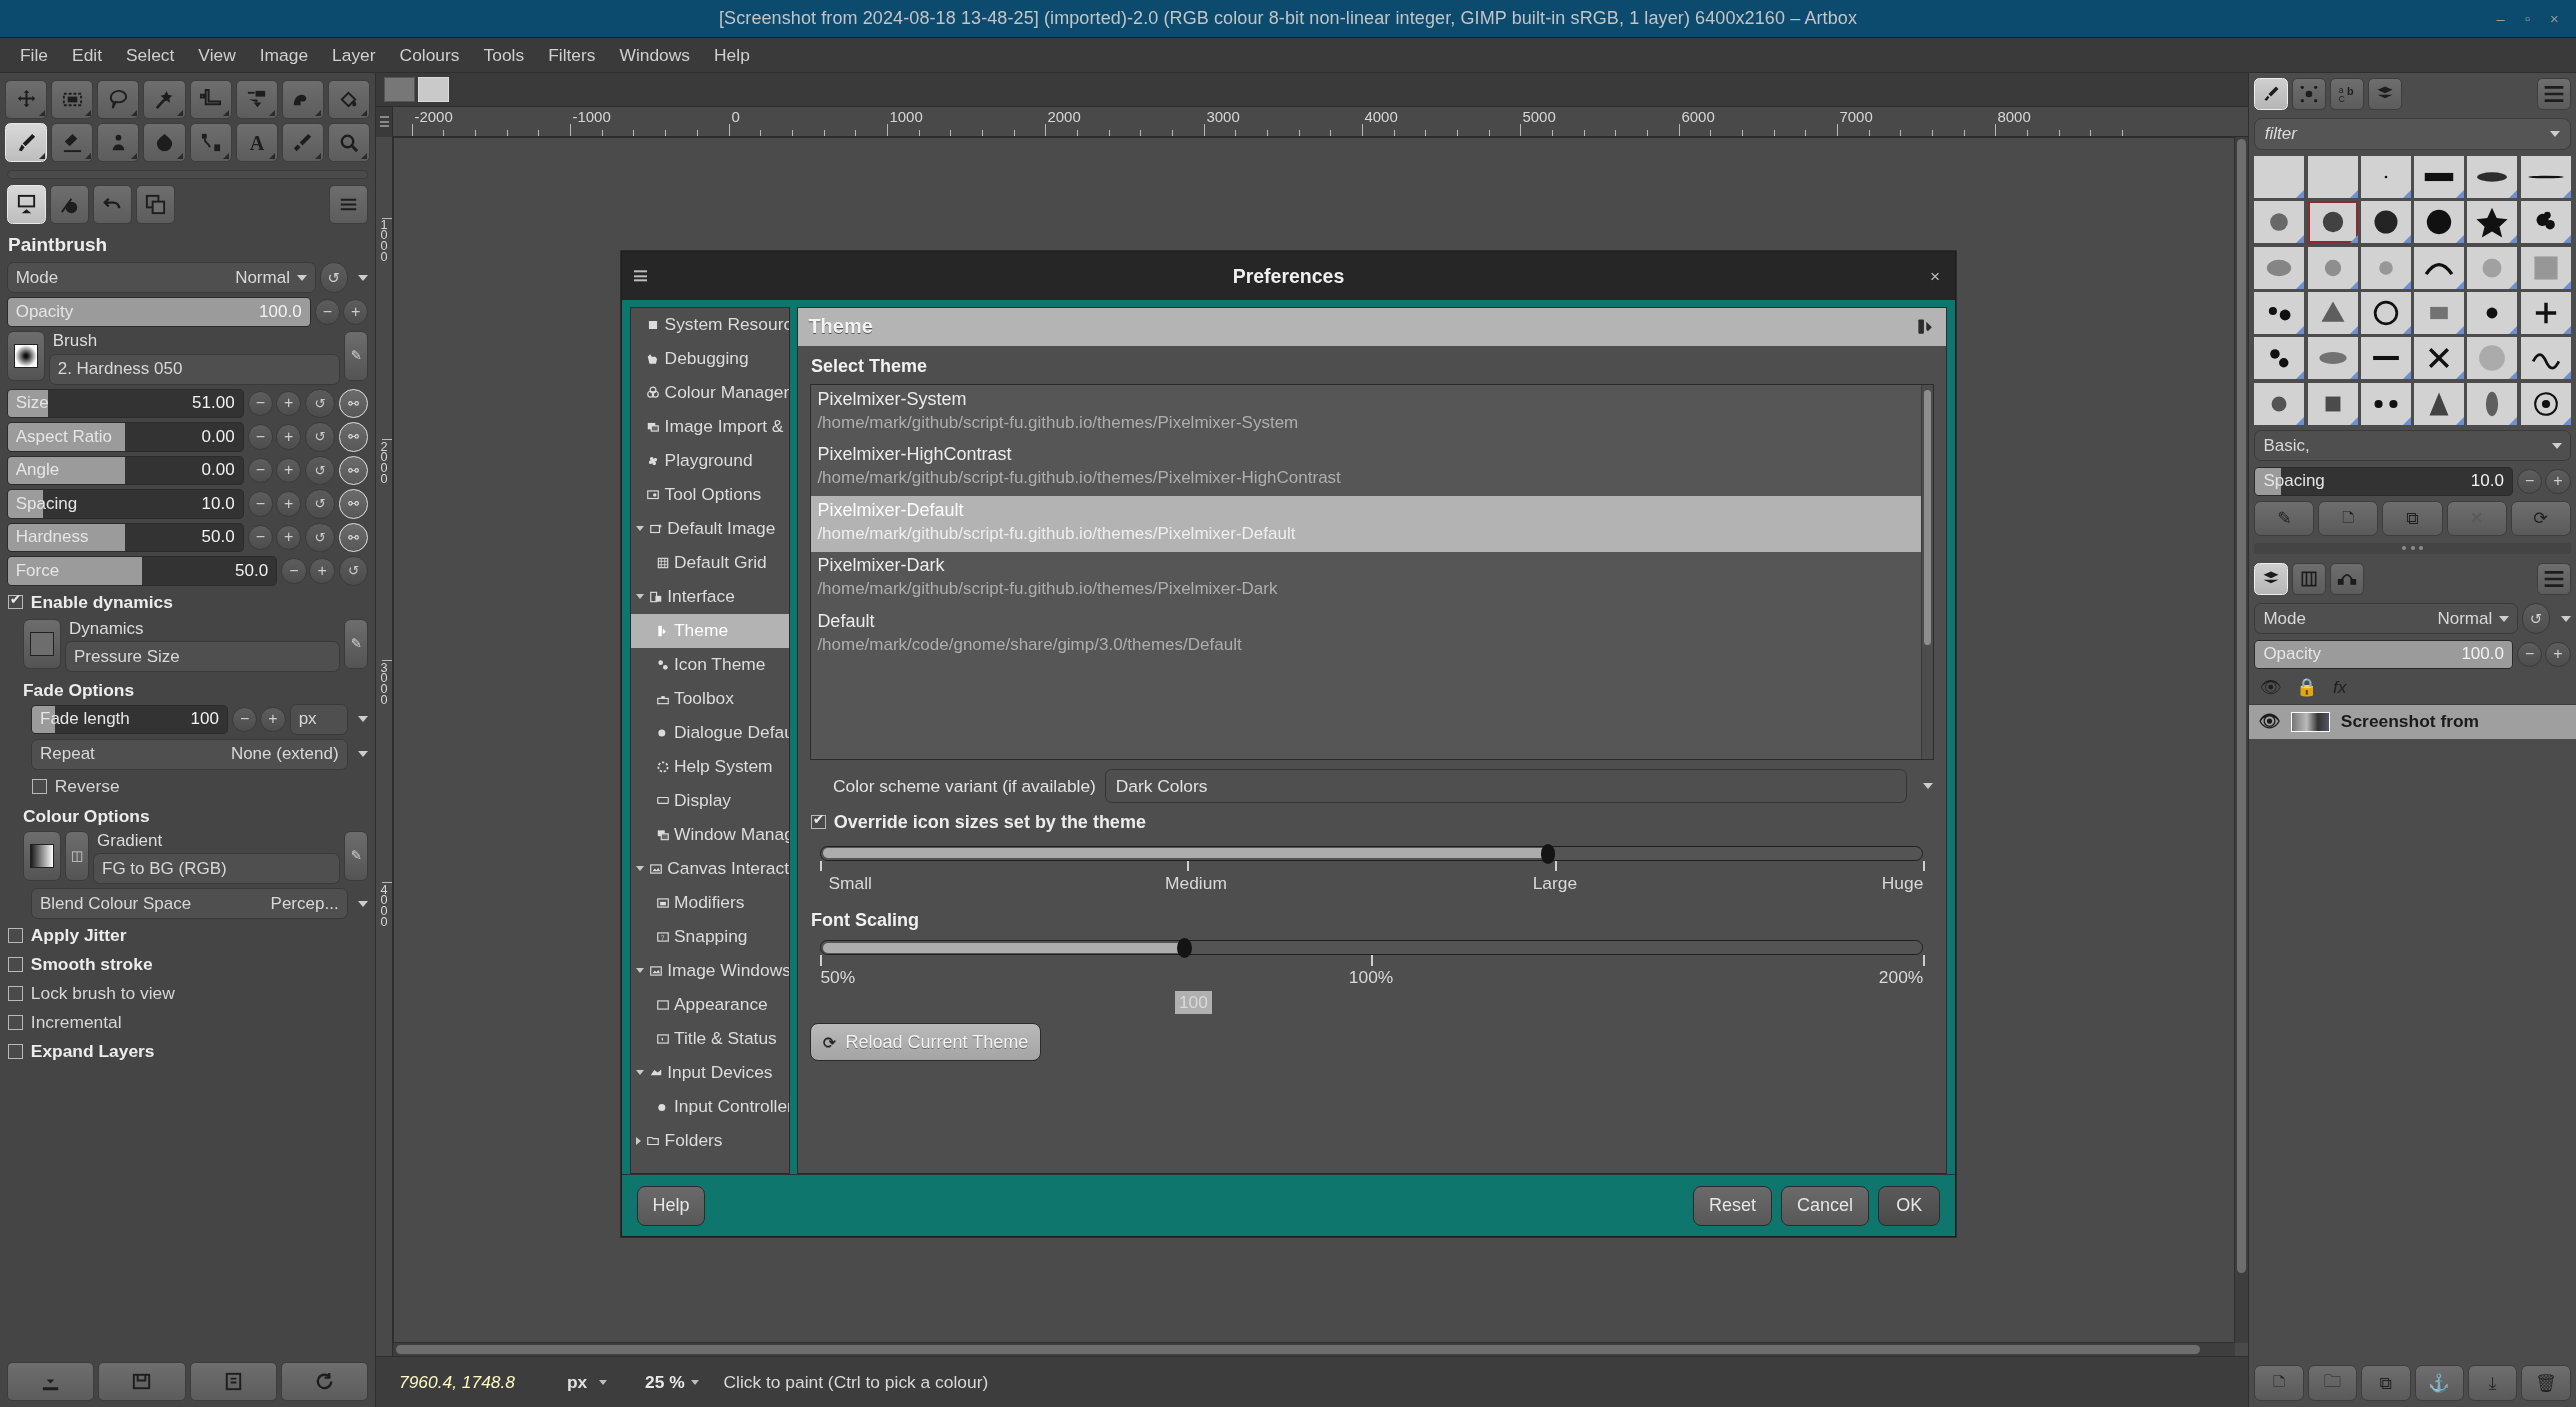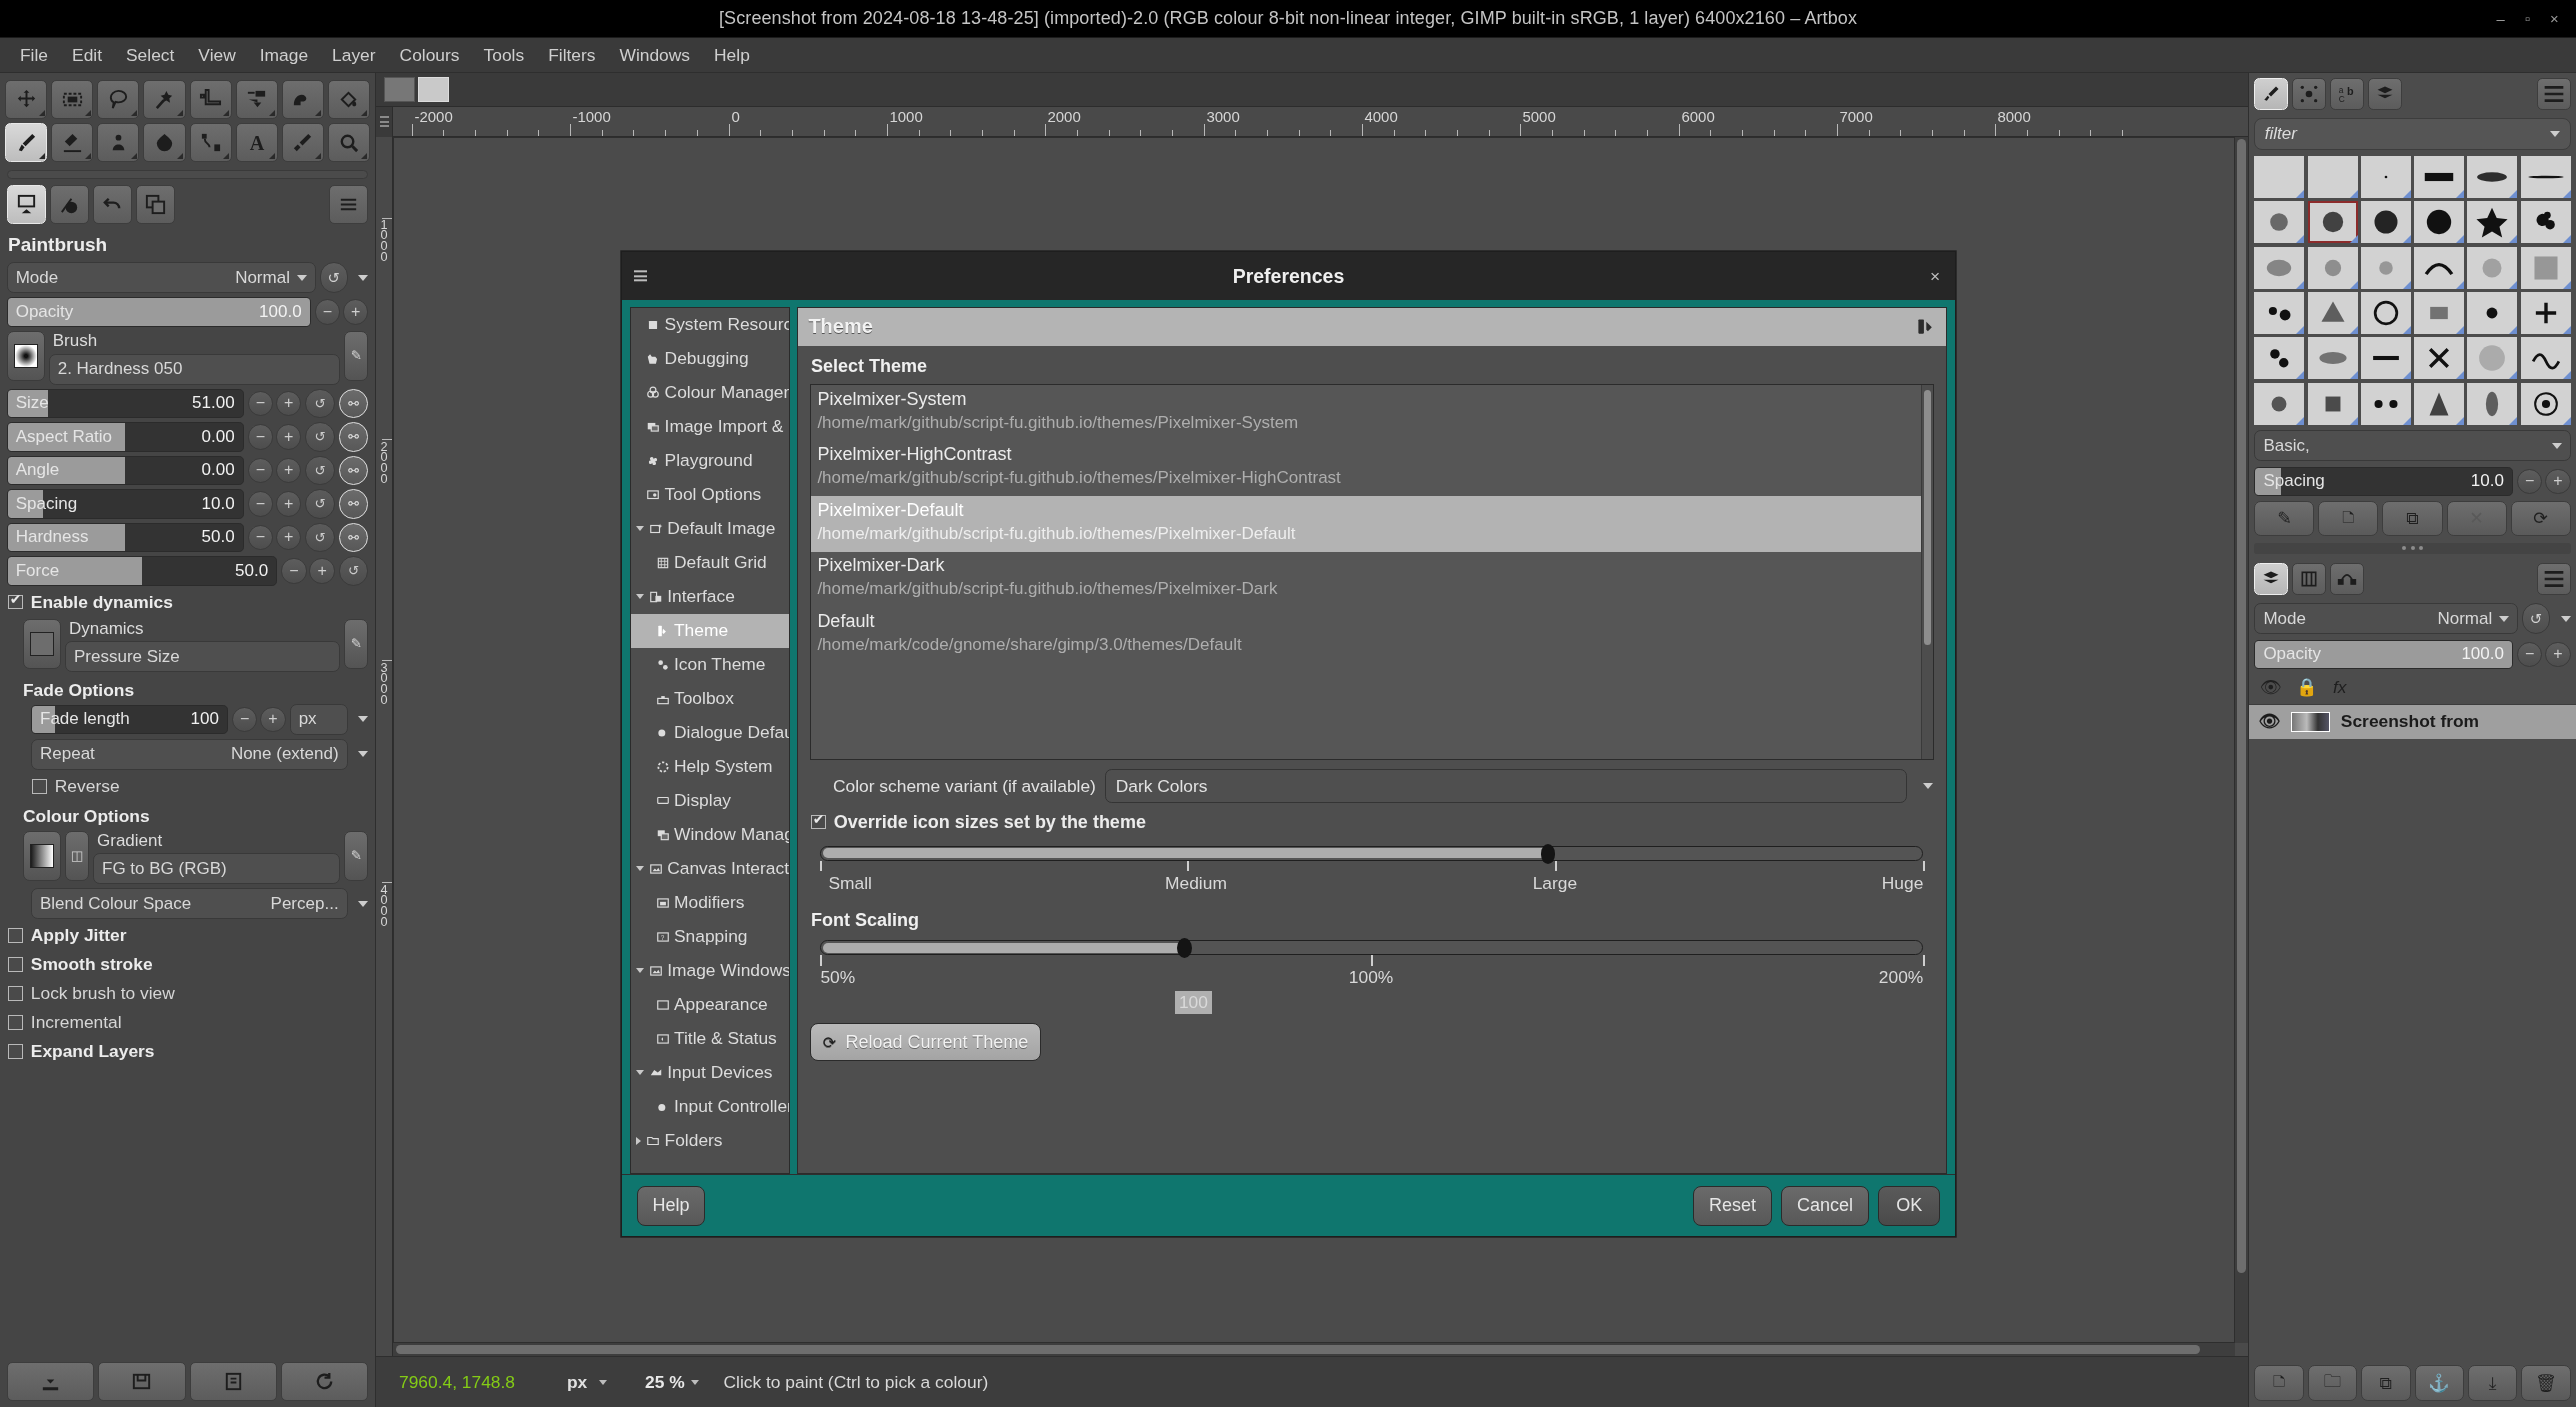--- a/index.html
+++ b/index.html
@@ -7,21 +7,21 @@
   body {
     font-family: "Liberation Sans", sans-serif;
     background:#454545;
     color:#d6d6d6;
     font-size:17.4px;
     -webkit-font-smoothing: antialiased;
   }
   
   #app { position:relative; width:2576px; height:1408px; display:flex; flex-direction:column; }
   .titlebar {
-    height:38px; background:#000000; color:#c4c4c4;
+    height:38px; background:#0c4a6e; color:#c4c4c4;
     display:flex; align-items:center; justify-content:center;
     position:relative; flex:0 0 38px; border-bottom:0.7px solid #1b1b1b;
   }
   .titlebar .ttl { font-size:18px; letter-spacing:0.1px; white-space:nowrap; }
   .titlebar .wbtns { position:absolute; right:17.4px; top:0; height:38px; display:flex; align-items:center; gap:20px; color:#9a9a9a; font-size:14.8px;}
   .titlebar .wbtns span{ cursor:pointer; }
 
   .menubar { height:35px; background:#3a3a3a; display:flex; align-items:center; padding-left:8px; gap:0; flex:0 0 35px; border-bottom:0.7px solid #2e2e2e;}
   .menubar .mi { padding:4px 12px; font-size:17.4px; color:#cfcfcf; cursor:pointer; }
 
@@ -94,21 +94,21 @@
   .vruler{width:17.4px;background:#494949;position:relative;border-right:0.7px solid #2c2c2c;overflow:hidden;}
   .vruler .tk{position:absolute;right:0;height:0.7px;background:#b8b8b8;}
   .vruler .lb{position:absolute;left:0.7px;font-size:12.7px;color:#d6d6d6;line-height:.85;width:14.8px;text-align:center;}
   .canvas{flex:1 1 auto;background:#4a4a4a;position:relative;min-width:0;}
   .canvas-inner{position:absolute;left:0;right:13.4px;top:0;bottom:13.4px;background:#4b4b4b;border:0.7px solid #2e2e2e;}
   .vscroll{position:absolute;right:0;top:0;bottom:13.4px;width:13.4px;background:#3e3e3e;}
   .vscroll .thumb{position:absolute;left:2px;right:2px;top:2.7px;height:94%;background:#6e6e6e;border-radius:4.7px;}
   .hscroll{position:absolute;left:0;right:13.4px;bottom:0;height:13.4px;background:#3e3e3e;}
   .hscroll .thumb{position:absolute;top:2px;bottom:2px;left:2.7px;width:98%;background:#6e6e6e;border-radius:4.7px;}
   .statusbar{height:52px;flex:0 0 52px;background:#3d3d3d;display:flex;align-items:center;gap:0;padding-left:23px;border-top:0.7px solid #2e2e2e;font-size:17.4px;}
-  .statusbar .pos{color:#84cc16;min-width:168px;}
+  .statusbar .pos{color:#fef9c3;min-width:168px;font-style:italic;}
   .statusbar .unit{color:#e0e0e0;font-weight:bold;margin-right:5.4px;}
   .statusbar .zoom{color:#e8e8e8;font-weight:bold;margin-left:31px;}
   .statusbar .hint{color:#d9d9d9;margin-left:17.4px;}
   .sb-caret{width:0;height:0;border-left:4.7px solid transparent;border-right:4.7px solid transparent;border-top:5.4px solid #bdbdbd;margin:0 6.7px;}
 
   
   .rightdock{width:328px;flex:0 0 328px;background:#4c4c4c;border-left:0.7px solid #2e2e2e;display:flex;flex-direction:column;}
   .rd-tabs{display:flex;gap:4px;padding:5.4px;align-items:center;}
   .rd-tab{width:34px;height:32px;border-radius:5.4px;background:linear-gradient(#6e6e6e,#5c5c5c);border:0.7px solid #3d3d3d;display:flex;align-items:center;justify-content:center;color:#1d1d1d;cursor:pointer;}
   .rd-tab.sel{background:linear-gradient(#cfcfcf,#b6b6b6);border:1.3px solid #eee;}

